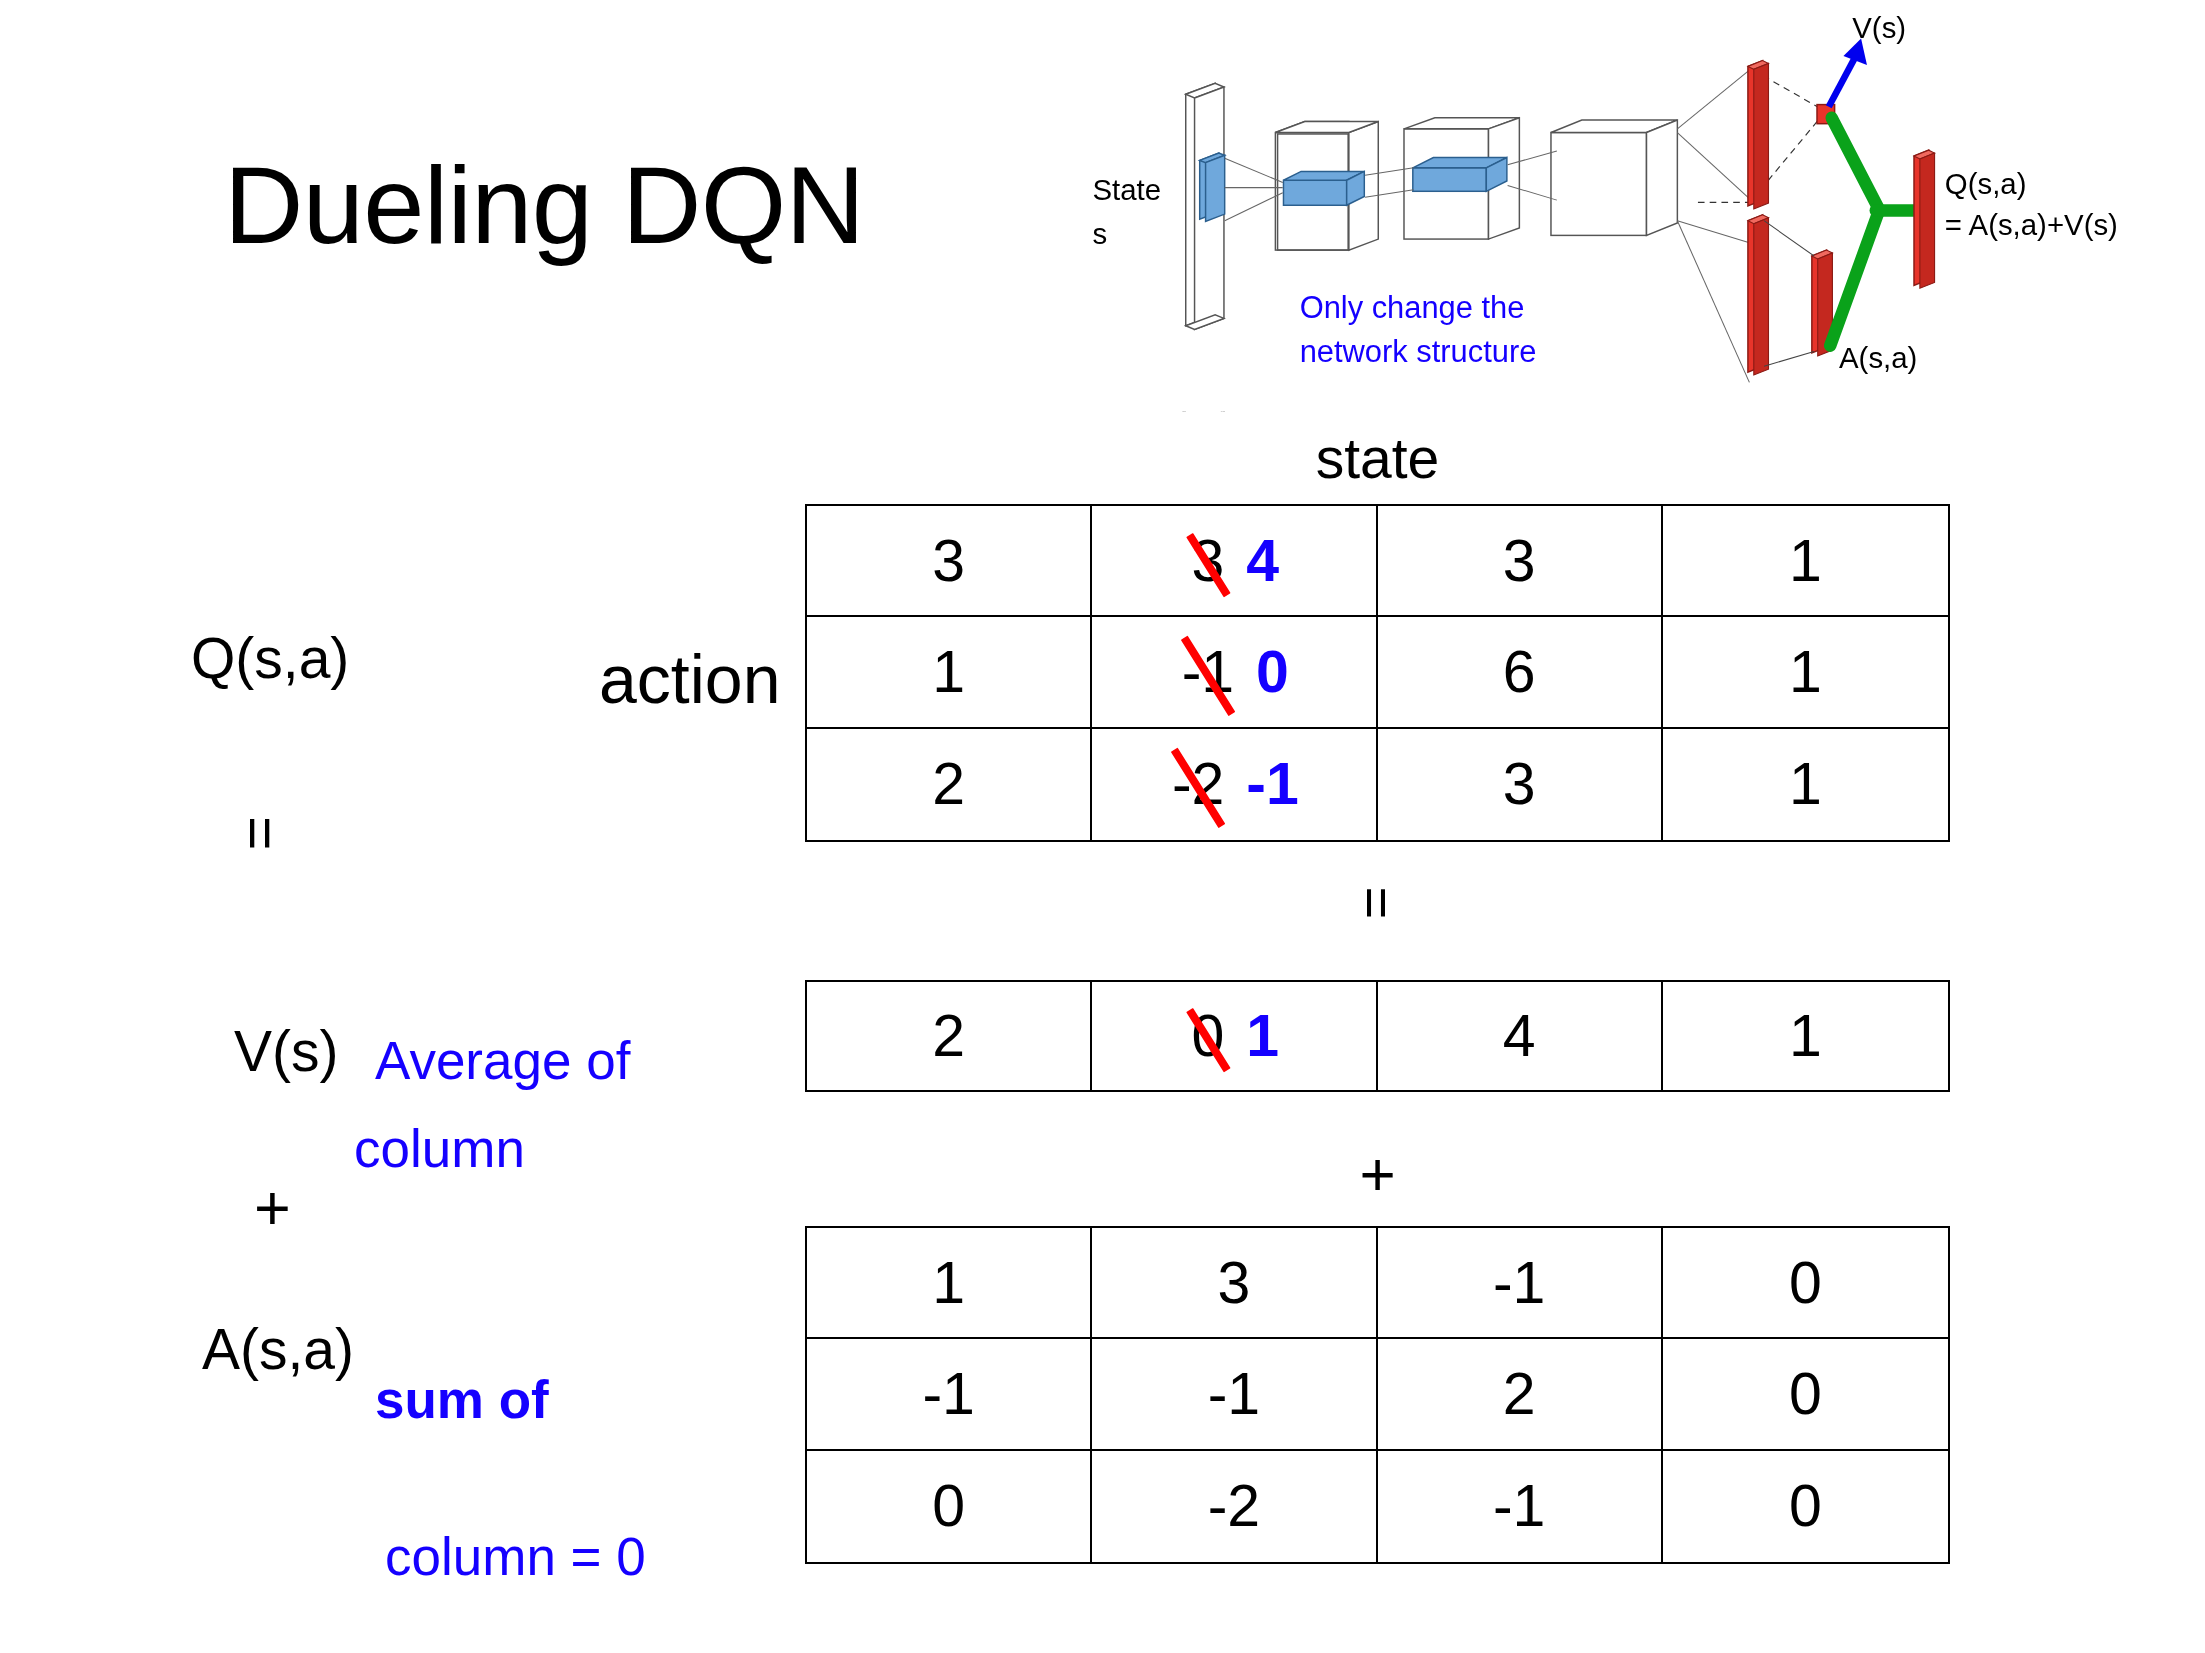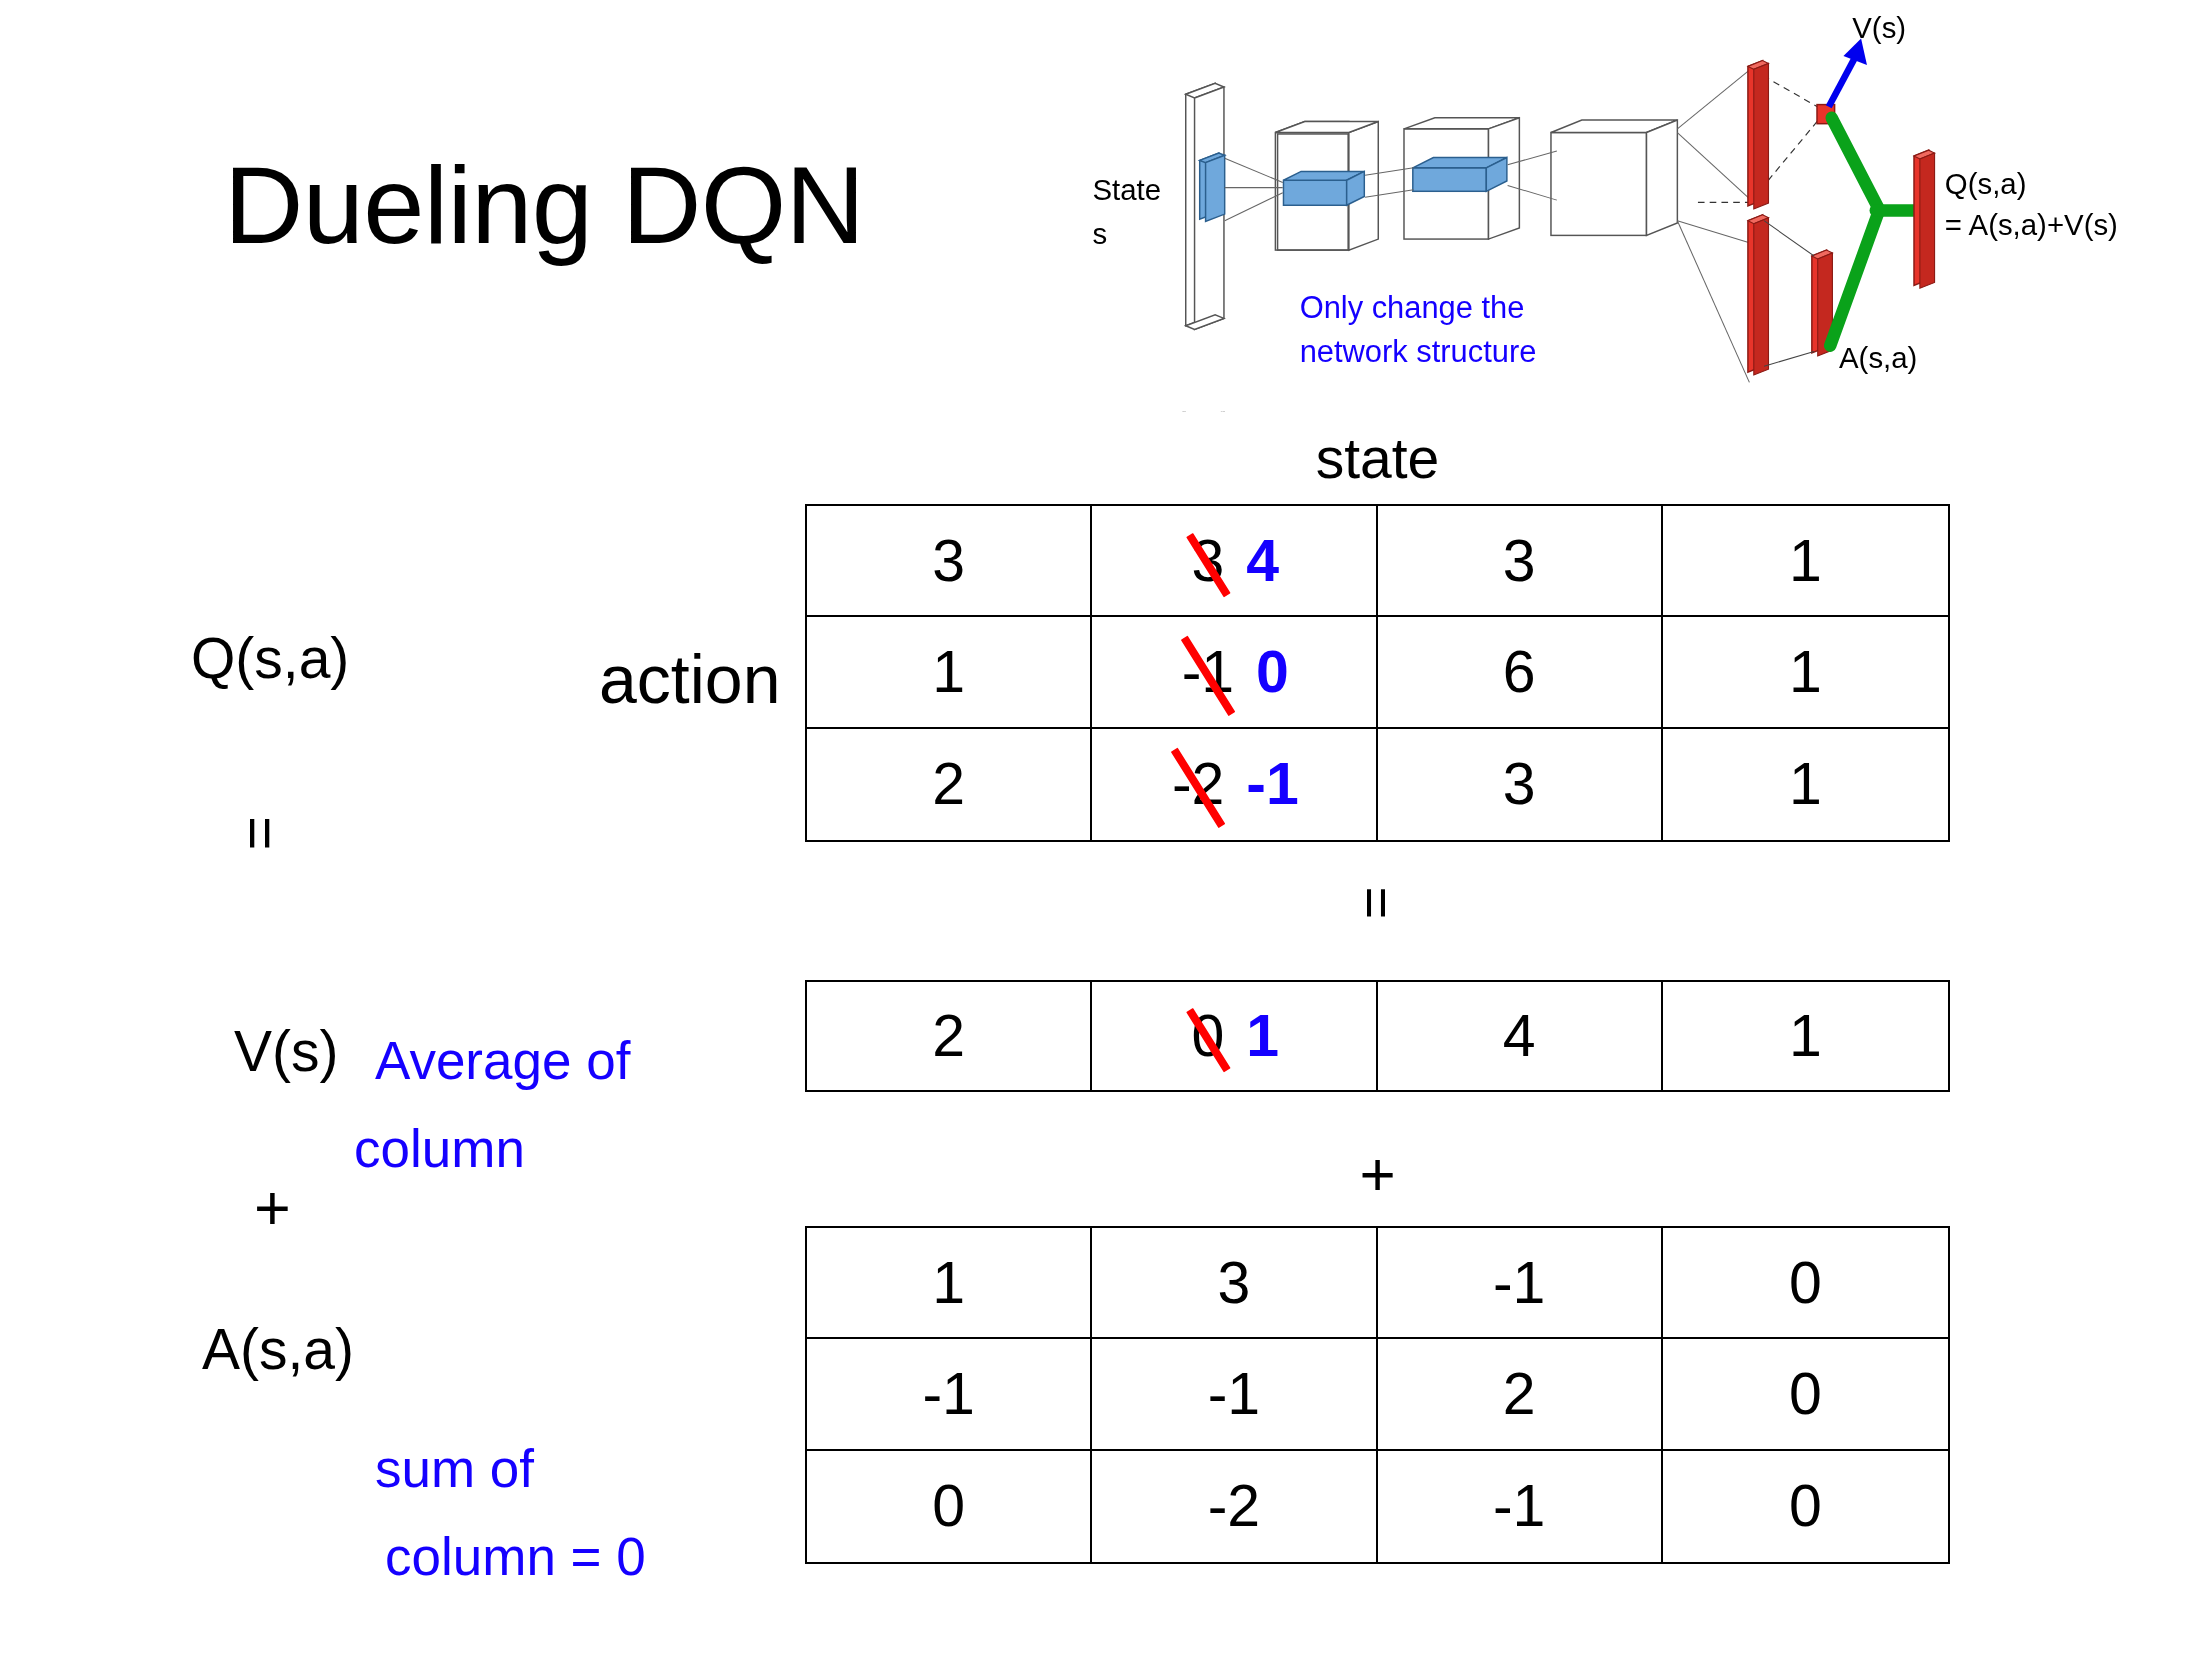--- a/index.html
+++ b/index.html
@@ -316,21 +316,21 @@
 
   <div class="sym lbl-black" style="left:234px; top:1018px;">V(s)</div>
 
   <div class="sym lbl-blue" style="left:375px; top:1029px;text-align:right;">Average of</div>
   <div class="sym lbl-blue" style="left:354px; top:1117px;">column</div>
 
   <div class="sym plus-big" style="left:254px; top:1172px;">+</div>
 
   <div class="sym lbl-black" style="left:202px; top:1316px;">A(s,a)</div>
 
-  <div class="sym lbl-blue" style="left:375px; top:1437px;">sum of</div>
+  <div class="sym lbl-blue" style="left:375px; top:1368px;font-weight:bold;">sum of</div>
   <div class="sym lbl-blue" style="left:375px; top:1525px;margin-left:10px;">column = 0</div>
 
   <div class="grid cols4" id="q-table" style="left:805px; top:504px; width:1145px; height:338px; grid-template-rows:repeat(3,1fr);">
 
     <div class="cell">
         <span>3</span>
       </div>
     <div class="cell">
       <span class="cell-edit">
         <span class="struck">3</span>

